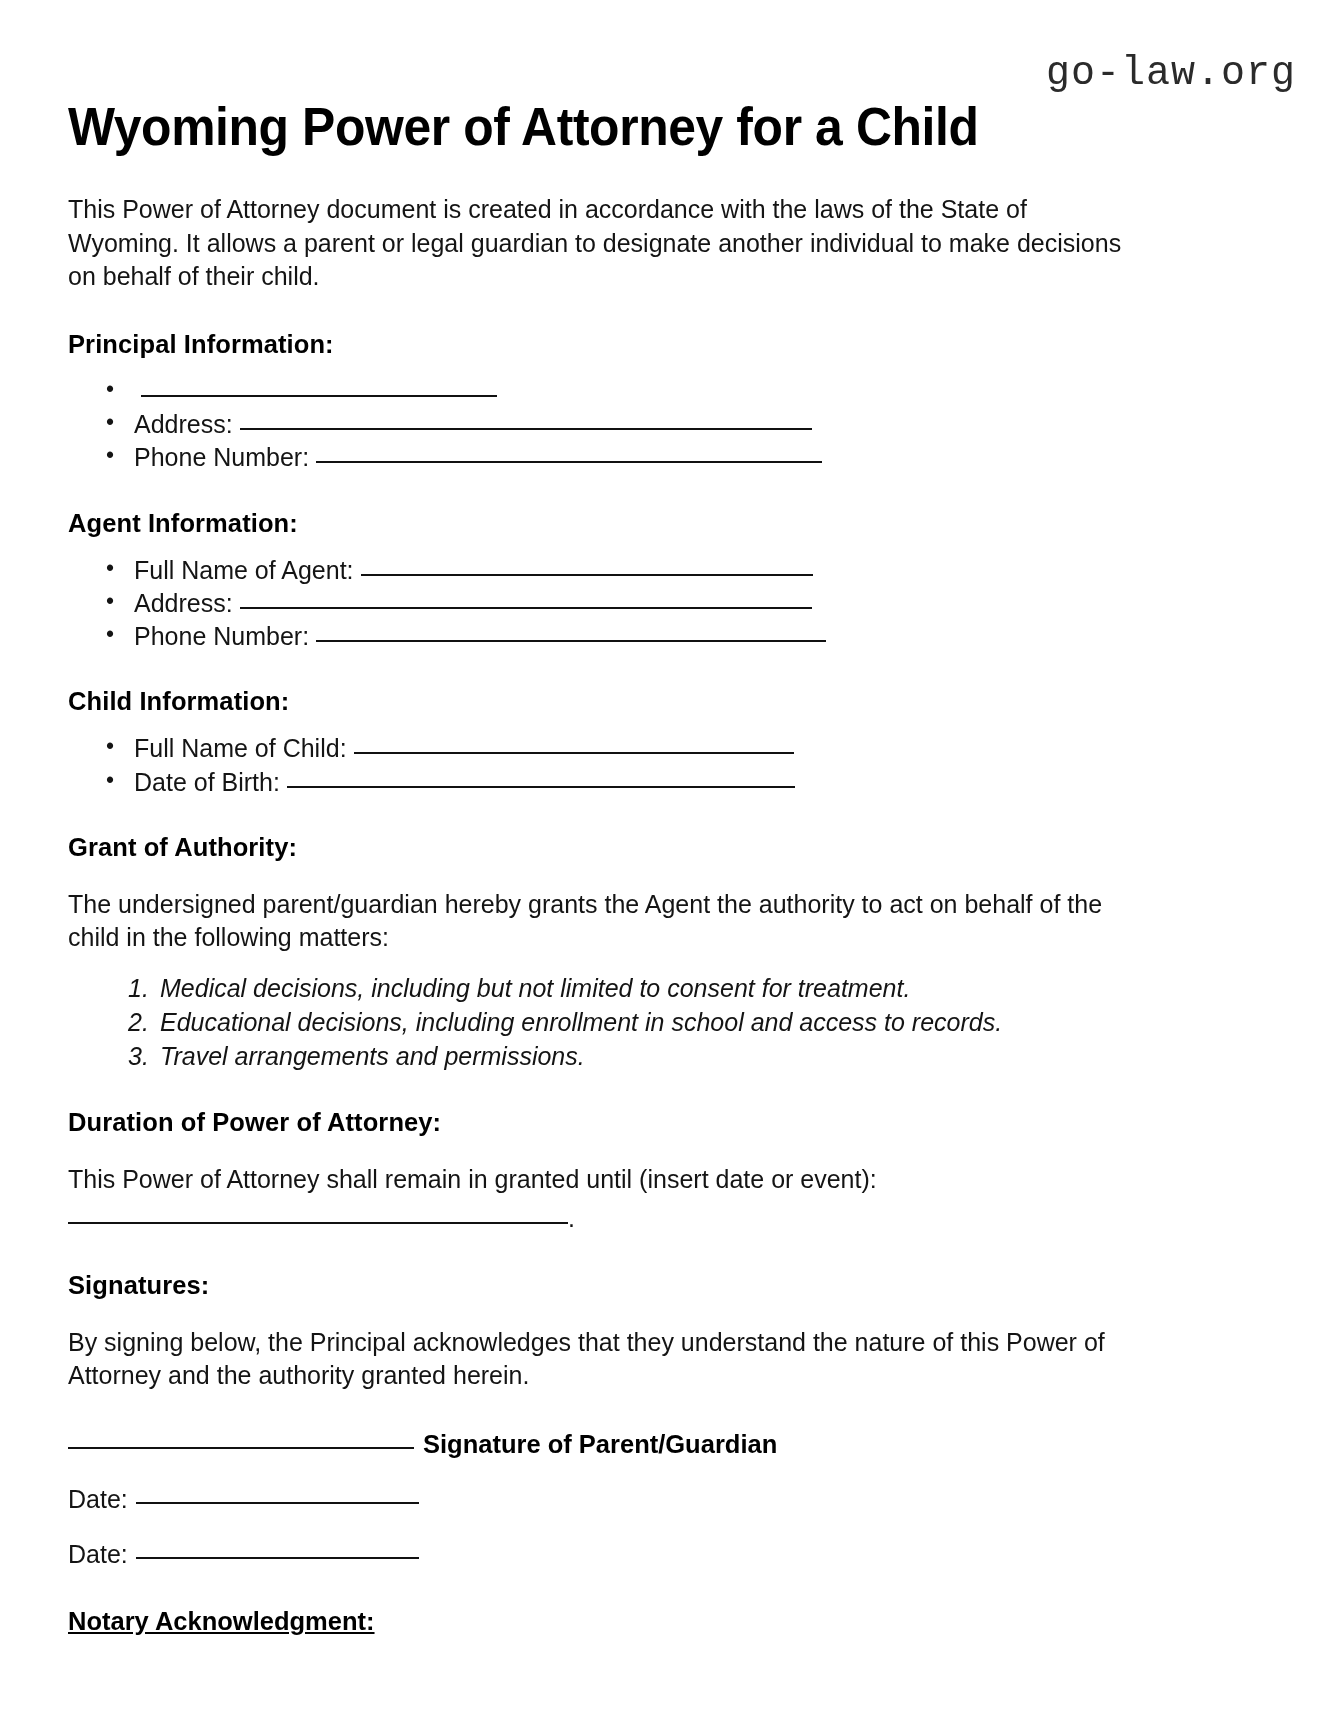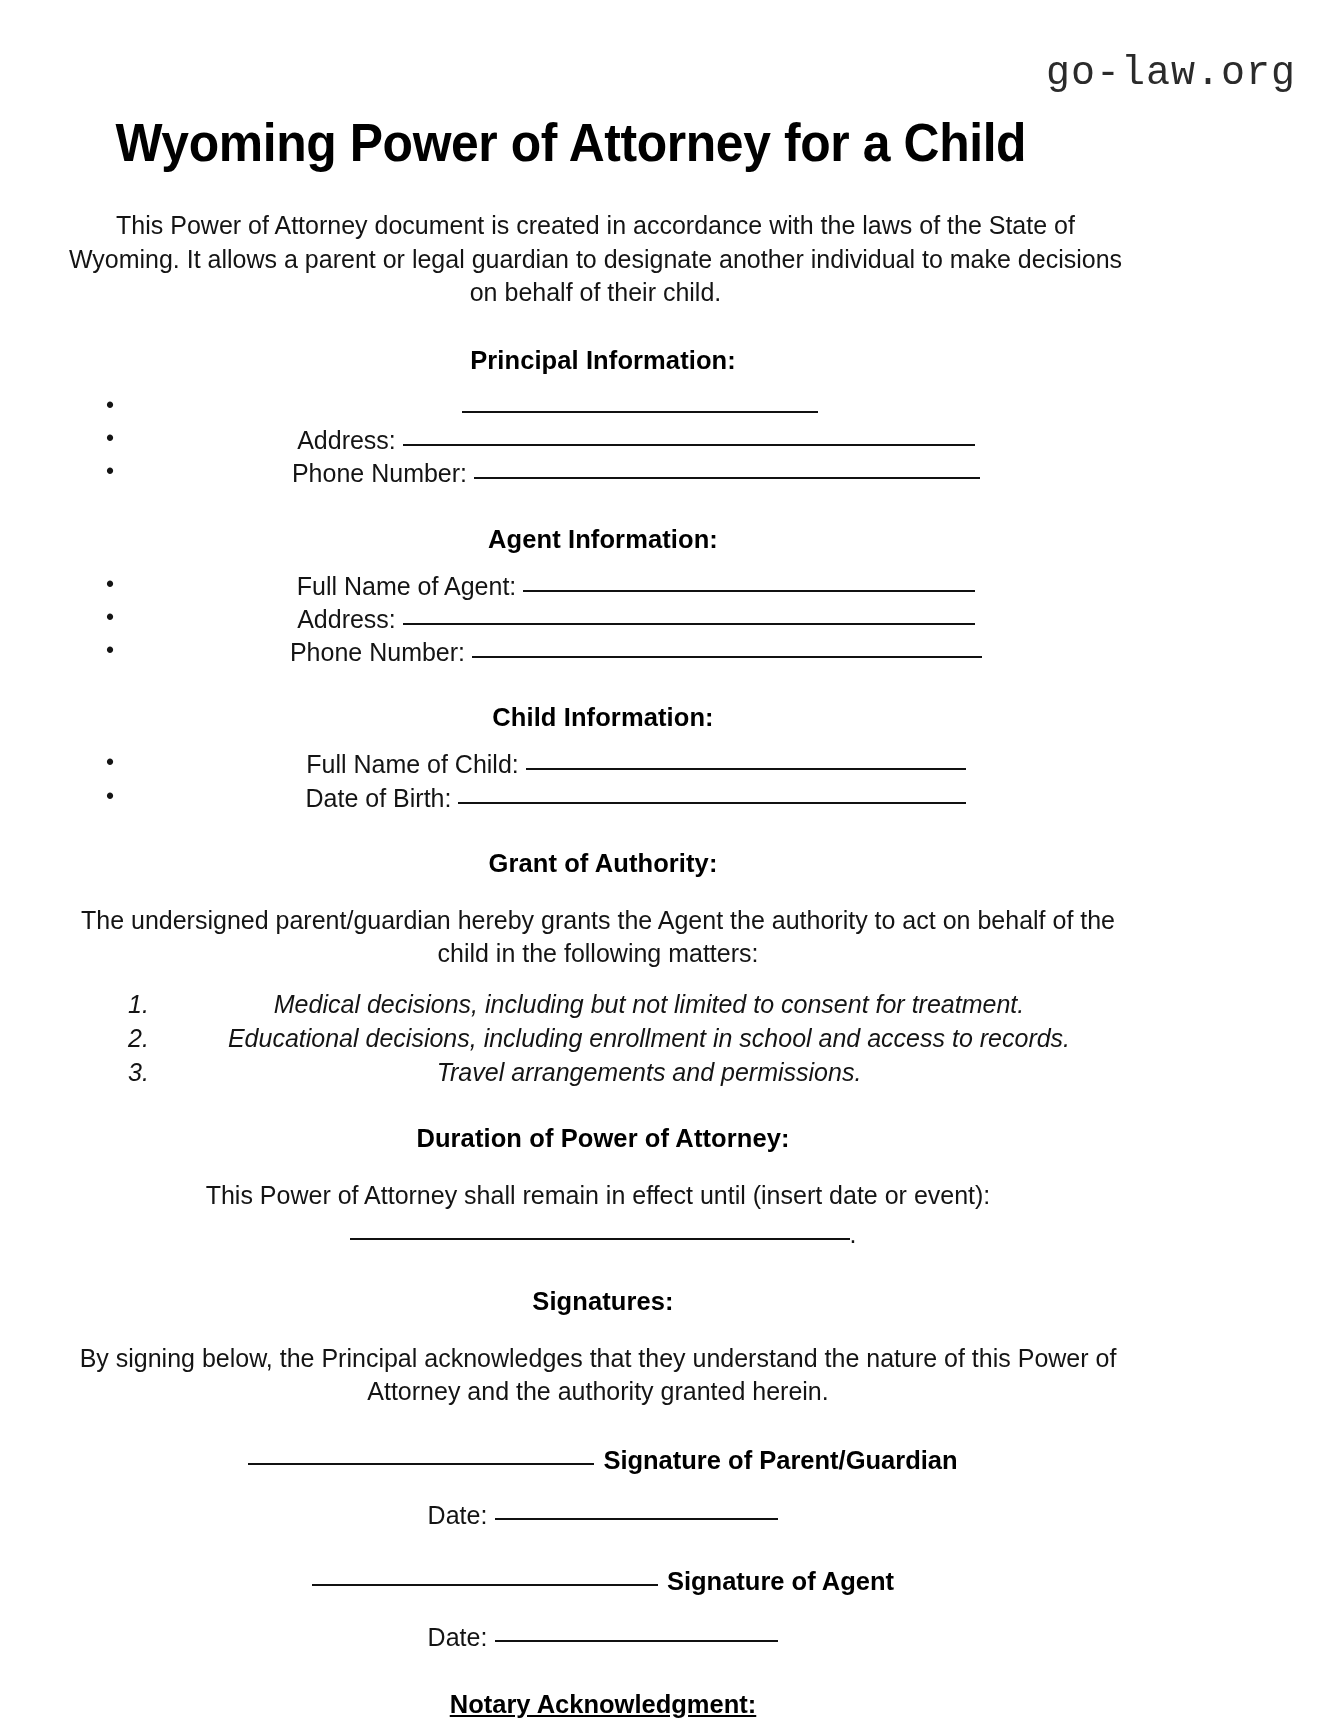--- a/index.html
+++ b/index.html
@@ -25,23 +25,22 @@
     font-family: "Liberation Mono", "DejaVu Sans Mono", monospace;
     font-size: 40px;
     letter-spacing: 1px;
     color: #2b2b2b;
     white-space: nowrap;
     z-index: 5;
   }
   .content {
     position: absolute;
     left: 68px;
-    top: 16px;
+    top: 0;
     width: 1070px;
-    text-align: center;
   }
   h1.doc-title {
     font-family: "Liberation Sans Narrow", "Liberation Sans", sans-serif;
     font-size: 53px;
     font-weight: bold;
     letter-spacing: -0.4px;
     margin: 0;
     padding-top: 82px;
     line-height: 1.12;
     color: #000;
@@ -205,28 +204,27 @@
 
     <h2 class="section">Grant of Authority:</h2>
     <p class="body-text">The undersigned parent/guardian hereby grants the Agent the authority to act on behalf of the child in the following matters:</p>
     <ol class="authority">
       <li>Medical decisions, including but not limited to consent for treatment.</li>
       <li>Educational decisions, including enrollment in school and access to records.</li>
       <li>Travel arrangements and permissions.</li>
     </ol>
 
     <h2 class="section">Duration of Power of Attorney:</h2>
-    <p class="body-text">This Power of Attorney shall remain in effect until (insert date or event):</p>
+    <p class="body-text">This Power of Attorney shall remain in granted until (insert date or event):</p>
     <div class="duration-blank-row"><span class="blank" style="width:500px;margin-left:0"></span><span>.</span></div>
 
     <h2 class="section">Signatures:</h2>
     <p class="body-text">By signing below, the Principal acknowledges that they understand the nature of this Power of Attorney and the authority granted herein.</p>
 
     <div class="sig-row"><span class="sig-line"></span><span class="sig-label">Signature of Parent/Guardian</span></div>
     <div class="date-row"><span>Date:</span><span class="date-line"></span></div>
 
-    <div class="sig-row"><span class="sig-line"></span><span class="sig-label">Signature of Agent</span></div>
     <div class="date-row"><span>Date:</span><span class="date-line"></span></div>
 
     <h2 class="notary">Notary Acknowledgment:</h2>
 
   </div>
 </div>
 
 </body></html>

